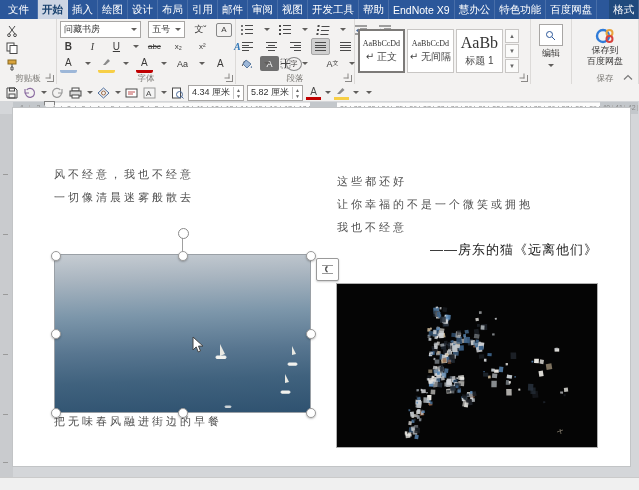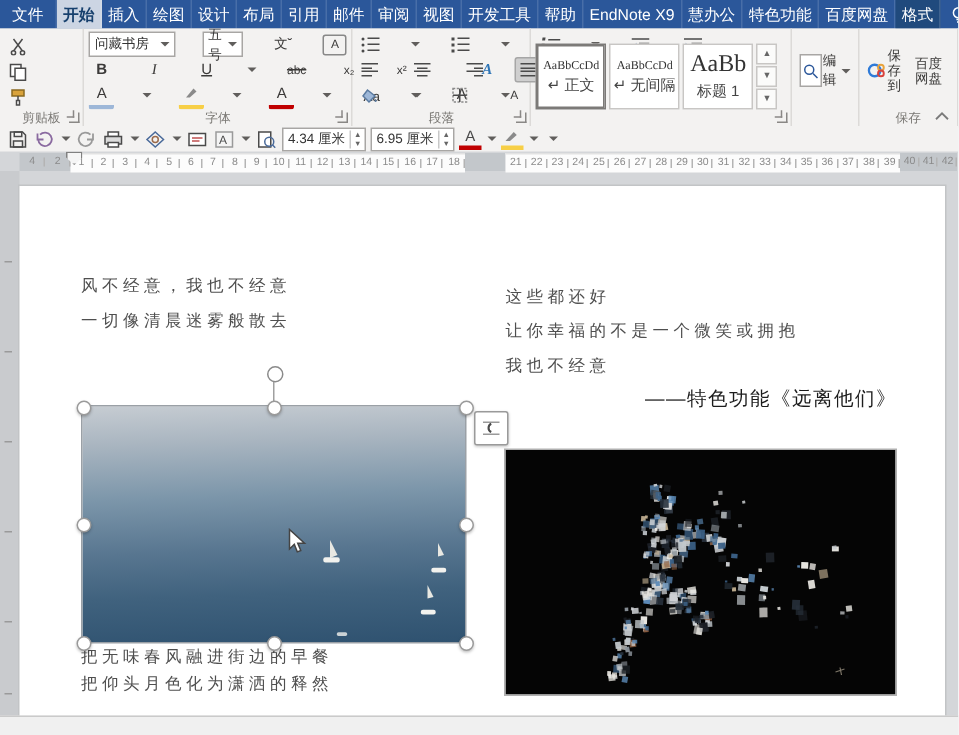--- a/index.html
+++ b/index.html
@@ -5,32 +5,32 @@
 html,body{margin:0;padding:0;overflow:hidden}
 body{width:639px;height:490px;font-family:"Liberation Sans","DejaVu Sans",sans-serif}
 #win{position:relative;width:639px;height:490px;background:#d4d6d9;overflow:hidden}
 
 
 #tabbar{position:absolute;top:0;left:0;right:0;height:19px;background:#2b579a;display:flex;align-items:stretch;font-size:10.5px;color:#fff;white-space:nowrap}
 #tabs{display:contents}
 .tab{display:flex;align-items:center;padding:0 4px;border-right:1px solid rgba(255,255,255,.14);cursor:default}
 .tab.file{padding:0 8px}
 .tab.active{background:#ccd5e3;color:#17406d;font-weight:bold}
-.tab.ctx{background:#204a7d;margin-left:0}
+.tab.ctx{background:#204a7d;margin-left:12px}
 #tellme{display:flex;align-items:center;gap:4px;padding:0 7px}
 
 
 #ribbon{position:absolute;top:19px;left:0;right:0;height:65px;background:#f3f2f1;border-bottom:1px solid #dddbd9;display:flex;color:#3b3a39}
 .grp{position:relative;border-right:1px solid #dcdad8;padding:2px 3px 11px 3px}
 .glabel{position:absolute;left:0;right:0;bottom:0;height:11px;text-align:center;font-size:8.5px;color:#7a7874;line-height:11px}
 .launcher{position:absolute;right:2px;bottom:2px;width:6px;height:6px;border-left:1px solid #8a8886;border-top:1px solid #8a8886;transform:rotate(180deg)}
 .launcher::after{content:"";position:absolute;left:0;top:0;width:4px;height:4px;border-left:1px solid #8a8886;border-top:1px solid #8a8886;transform:translate(2.5px,2.5px)}
 .dd{display:inline-block;width:0;height:0;border:3px solid transparent;border-top-color:#605e5c;margin:3px 0 0 1px}
 .sb{min-width:15px;height:15px;display:inline-flex;align-items:center;justify-content:center;font-size:10px;border-radius:2px;padding:0 1px}
-.row{display:flex;align-items:center;gap:18px;height:17px}
+.row{display:flex;align-items:center;gap:7px;height:17px}
 .combo{height:15px;background:#fff;border:1px solid #a8a6a4;display:flex;align-items:center;font-size:9px;padding:0 3px;color:#333}
 svg.ic{display:block}
 
 
 #g-clip{width:55px;display:flex}
 .bigbtn{width:28px;display:flex;flex-direction:column;align-items:center;justify-content:center;gap:1px;font-size:9px}
 .minicol{display:flex;flex-direction:column;justify-content:space-around;padding-top:2px}
 
 
 .fB{font-weight:bold}.fI{font-style:italic;font-family:"Liberation Serif",serif}.fU{text-decoration:underline}
@@ -55,21 +55,21 @@
 
 .stycard{width:45px;height:42px;background:#fff;border:1px solid #c8c6c4;margin-right:2px;display:flex;flex-direction:column;align-items:center;justify-content:center;gap:2px}
 .stycard.on{border:1px solid #7c7a78;box-shadow:inset 0 0 0 1px #7c7a78}
 .stycard .pv{font-size:8px;color:#333;font-family:"Liberation Serif",serif;white-space:nowrap}
 .stycard .pv.big{font-size:16px}
 .stycard .nm{font-size:10px;color:#444;white-space:nowrap}
 .styscroll{width:14px;display:flex;flex-direction:column;gap:1px}
 .styscroll span{flex:1;background:#fbfbfa;border:1px solid #c8c6c4;display:flex;align-items:center;justify-content:center;font-size:6px;color:#666}
 
 
-.vbtn{display:flex;flex-direction:row;align-items:center;justify-content:center;gap:1px;font-size:9px;height:100%;padding:0 2px}
+.vbtn{display:flex;flex-direction:column;align-items:center;justify-content:center;gap:1px;font-size:9px;height:100%;padding:0 2px}
 .srchbox{width:22px;height:20px;border:1px solid #a8a6a4;background:#fff;display:flex;align-items:center;justify-content:center}
 
 
 #qat{position:absolute;top:84px;left:0;right:0;height:17px;background:#f3f2f1;display:flex;align-items:center;gap:3px;padding:0 4px;color:#4a4a4a}
 .qi{width:15px;height:14px;display:inline-flex;align-items:center;justify-content:center;font-size:9px}
 .spin{height:14px;background:#fff;border:1px solid #a8a6a4;display:flex;align-items:center;font-size:9px;color:#333;padding-left:3px}
 .spin .st{display:flex;flex-direction:column;border-left:1px solid #c8c8c8;margin-left:3px}
 .spin .st b{font-size:5px;line-height:6px;padding:0 2px;color:#666;font-weight:normal}
 
 
@@ -77,21 +77,21 @@
 .rseg{display:flex;height:12px}
 .rm{background:#c3c7cb}
 .rw{background:#fcfcfc;border-top:1px solid #e2e2e2}
 .rc{position:relative;flex:1 1 0;text-align:center;font-size:7px;color:#8a8a8a;line-height:12px;min-width:0}
 .rc::after{content:"";position:absolute;right:0;top:3px;height:6px;width:1px;background:#b4b4b4}
 #indent1{position:absolute;left:44px;top:101px;width:9px;height:7px;background:#f5f5f5;border:1px solid #808080;clip-path:polygon(0 0,100% 0,100% 45%,50% 100%,0 45%)}
 
 
 #vruler{position:absolute;left:0;top:114px;bottom:12px;width:13px;background:#c9cbce}
 #vruler i{position:absolute;left:3px;width:5px;height:1px;background:#9a9a9a}
-#page{position:absolute;left:13px;top:124px;width:617px;height:358px;background:#fff;box-shadow:0 0 0 1px #c2c4c6}
+#page{position:absolute;left:13px;top:108px;width:617px;height:358px;background:#fff;box-shadow:0 0 0 1px #c2c4c6}
 .pline{font-size:11px;color:#4f4f4f;letter-spacing:3px;line-height:23px;font-family:"DejaVu Serif",serif;white-space:nowrap}
 .pline.tight{line-height:18px}
 .attr{position:absolute;font-size:12px;color:#303030;letter-spacing:1px;white-space:nowrap}
 
 
 #seaimg{position:absolute;left:42px;top:147px;width:255px;height:157px;background:linear-gradient(178deg,#c6ccd2 0%,#a9b5c0 16%,#7c96aa 38%,#587690 60%,#40627e 78%,#2f5270 100%);outline:1px solid #9aa0a6}
 .hdl{position:absolute;width:8px;height:8px;border-radius:50%;background:#fff;border:1px solid #9a9a9a;box-shadow:0 1px 2px rgba(0,0,0,.25);z-index:5}
 #rotstem{position:absolute;left:169px;top:130px;width:1px;height:17px;background:#a0a0a0}
 #rothdl{position:absolute;left:165px;top:120px;width:9px;height:9px;border-radius:50%;background:rgba(255,255,255,.85);border:1px solid #8a8a8a;z-index:6}
 #cursor{position:absolute;left:179px;top:228px;z-index:9}
@@ -452,21 +452,21 @@
         </svg>
       </span>
     <div class="spin">
       <span>4.34 厘米</span>
       <span class="st">
           <b>▲</b>
           <b>▼</b>
         </span>
     </div>
     <div class="spin">
-      <span>6.95 厘米</span>
+      <span>5.82 厘米</span>
       <span class="st">
           <b>▲</b>
           <b>▼</b>
         </span>
     </div>
     <span class="qi ubar" style="font-size:10px;height:12px">A</span>
     <i class="dd"></i>
     <span class="qi ybar" style="height:12px">
         <svg class="ic" width="10" height="8" viewBox="0 0 10 8">
           <path d="M1 7L6.5 1l2 2L4 7z" fill="#8a8a8a"></path>
@@ -578,29 +578,28 @@
         </svg>
     </div>
     <div id="cursor">
       <svg width="13" height="18" viewBox="0 0 13 18">
           <path d="M1 1v13l3.2-3.1 2 5 2.3-.9-2-4.9H11z" fill="#fff" stroke="#444" stroke-width="1"></path>
         </svg>
     </div>
 
     <div style="position:absolute;left:41px;top:305px" id="poemLB">
         <div class="pline tight">把无味春风融进街边的早餐</div>
-        <div class="pline tight">把仰头月色化为潇洒的释然</div>
       </div>
 
     <div style="position:absolute;left:324px;top:62px" id="poemR">
         <div class="pline">这些都还好</div>
         <div class="pline">让你幸福的不是一个微笑或拥抱</div>
         <div class="pline">我也不经意</div>
       </div>
-    <div class="attr" style="left:324px;top:133px;width:261px;text-align:right;font-size:13px;color:#1c1c1c">——特色功能《远离他们》</div>
+    <div class="attr" style="left:324px;top:133px;width:261px;text-align:right;font-size:13px;color:#1c1c1c">——房东的猫《远离他们》</div>
 
     <div id="darkimg">
       <svg id="figsvg" width="260" height="163" viewBox="0 0 260 163">
           <rect x="96.2" y="23.7" width="5.9" height="6.6" fill="#5d8bb8" opacity="0.79" transform="rotate(-5 96 24)"></rect>
           <rect x="104.9" y="33.3" width="2.7" height="2.1" fill="#1c2026" opacity="0.68" transform="rotate(-3 105 33)"></rect>
           <rect x="100.7" y="30.5" width="2.8" height="3.6" fill="#c2c8cc" opacity="0.68" transform="rotate(-7 101 31)"></rect>
           <rect x="98.5" y="27.0" width="4.0" height="4.6" fill="#c2c8cc" opacity="0.82" transform="rotate(2 98 27)"></rect>
           <rect x="106.9" y="36.7" width="4.3" height="5.4" fill="#8d959c" opacity="0.67" transform="rotate(-3 107 37)"></rect>
           <rect x="102.8" y="23.1" width="1.9" height="2.2" fill="#d2d5d8" opacity="0.79" transform="rotate(9 103 23)"></rect>
           <rect x="107.3" y="32.7" width="3.0" height="2.7" fill="#e9e7e2" opacity="0.97" transform="rotate(-4 107 33)"></rect>

